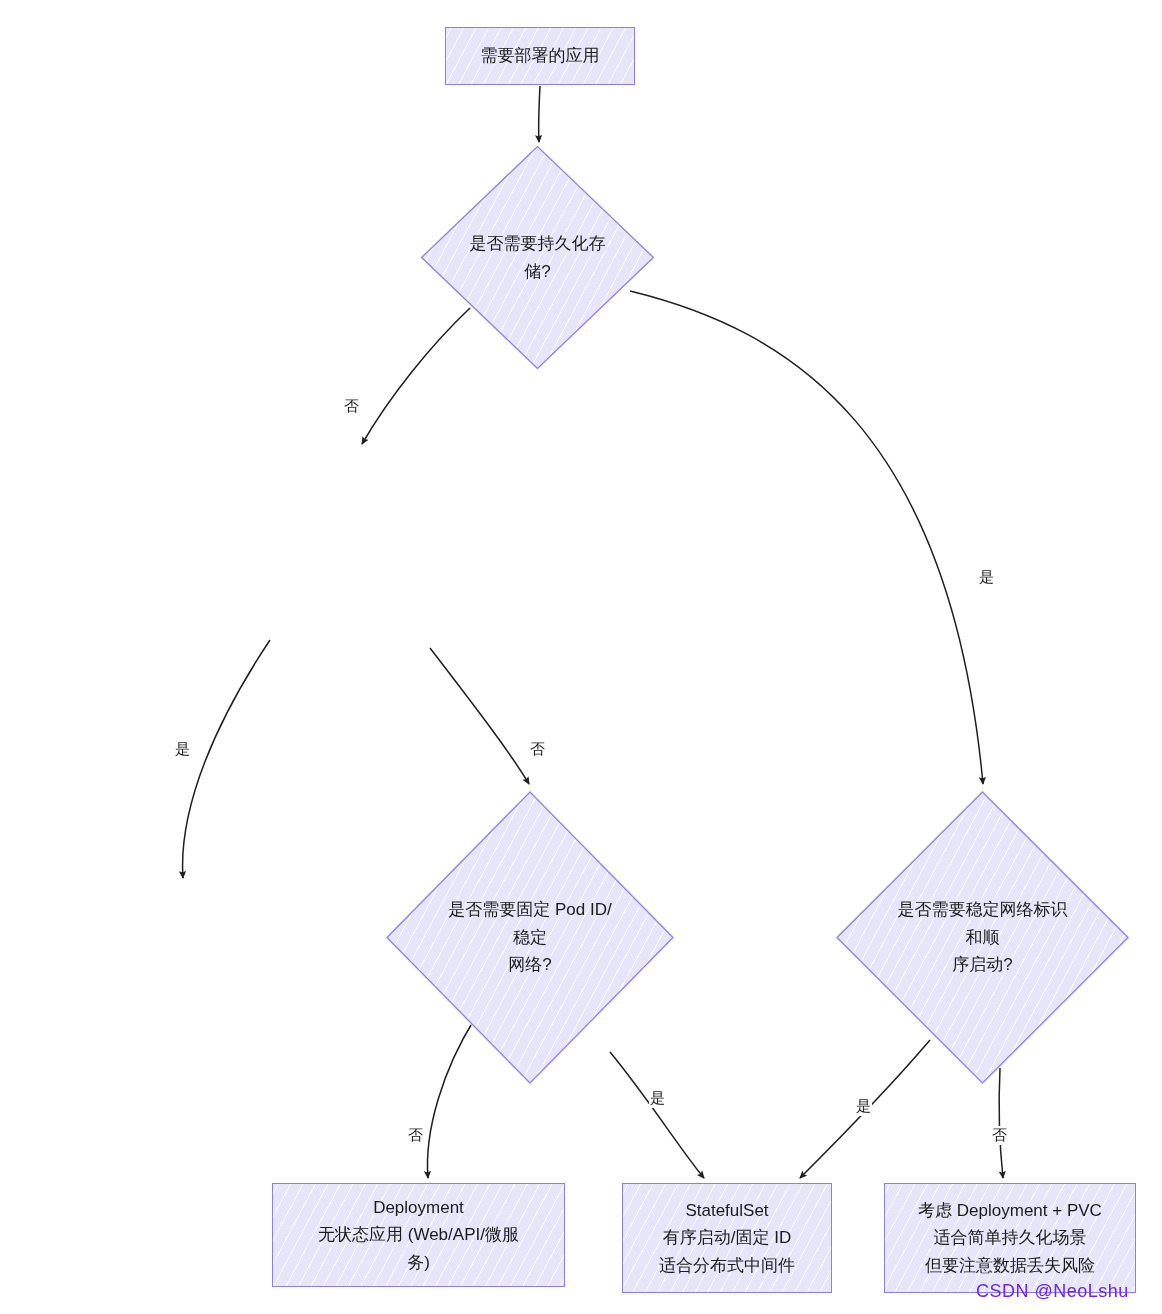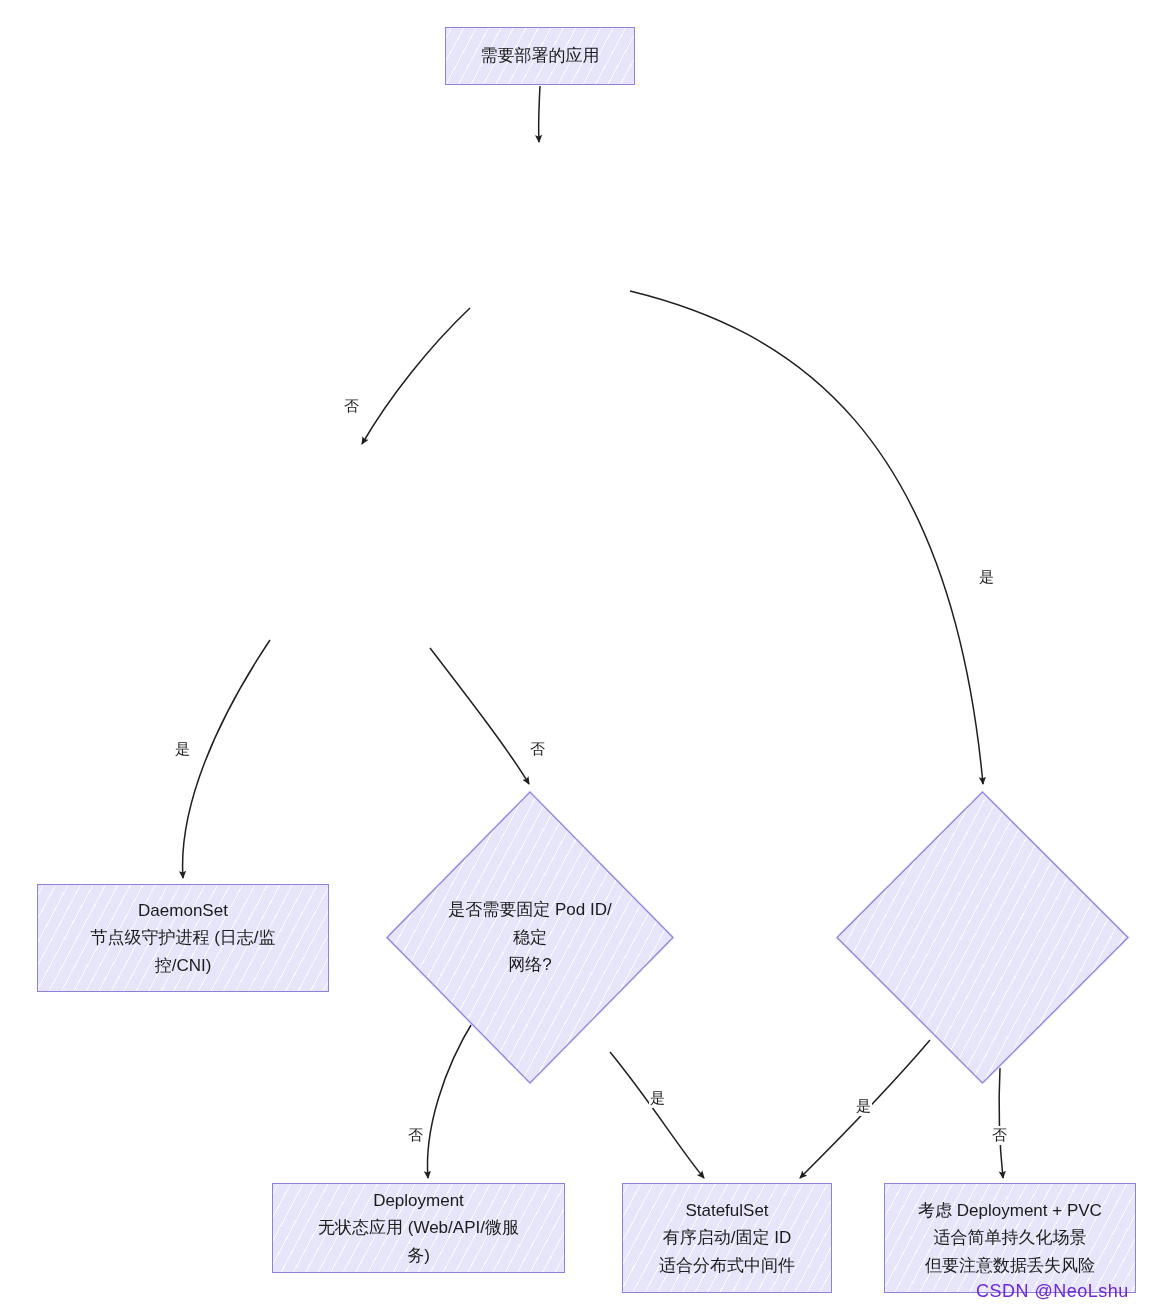--- a/index.html
+++ b/index.html
@@ -140,45 +140,49 @@
       <path d="M930,1040 C886,1092 830,1148 800,1178"></path>
 
       <path d="M1000,1068 C998,1110 1000,1150 1003,1178"></path>
     </g>
   </svg>
 
   <div class="node rect" style="left:445px; top:27px; width:190px; height:58px;">
     <div class="label">需要部署的应用</div>
   </div>
 
-
-
-  <div class="node rect" style="left:37px; top:884px; width:292px; height:108px;">
-    <div class="label">DaemonSet
-节点级守护进程 (日志/监
-控/CNI)</div>
-  </div>
+  <div class="node diamond" style="left:420px; top:145px; width:235px; height:225px;">
+    <div class="dshape"></div>
+    <svg class="doutline" viewBox="0 0 100 100" preserveAspectRatio="none">
+      <polygon points="50,0.7 99.3,50 50,99.3 0.7,50" fill="none" stroke="#9080d8" stroke-width="1.2" vector-effect="non-scaling-stroke"></polygon>
+    </svg>
+    <div class="label">是否需要持久化存储?</div>
+  </div>
+
+
 
   <div class="node diamond" style="left:385px; top:790px; width:290px; height:295px;text-align:center;">
     <div class="dshape"></div>
     <svg class="doutline" viewBox="0 0 100 100" preserveAspectRatio="none">
       <polygon points="50,0.7 99.3,50 50,99.3 0.7,50" fill="none" stroke="#9080d8" stroke-width="1.2" vector-effect="non-scaling-stroke"></polygon>
     </svg>
     <div class="label">是否需要固定 Pod ID/稳定
 网络?</div>
   </div>
 
   <div class="node diamond" style="left:835px; top:790px; width:295px; height:295px;">
     <div class="dshape"></div>
     <svg class="doutline" viewBox="0 0 100 100" preserveAspectRatio="none">
       <polygon points="50,0.7 99.3,50 50,99.3 0.7,50" fill="none" stroke="#9080d8" stroke-width="1.2" vector-effect="non-scaling-stroke"></polygon>
     </svg>
-  </div>
-
-  <div class="node rect" style="left:272px; top:1183px; width:293px; height:90px;">
+    <div class="label">是否需要稳定网络标识和顺
+序启动?</div>
+  </div>
+
+  <div class="node rect" style="left:272px; top:1183px; width:293px; height:104px;">
     <div class="label">Deployment
 无状态应用 (Web/API/微服
 务)</div>
   </div>
 
   <div class="node rect" style="left:884px; top:1183px; width:252px; height:110px;">
     <div class="label">考虑 Deployment + PVC
 适合简单持久化场景
 但要注意数据丢失风险</div>
   </div>

